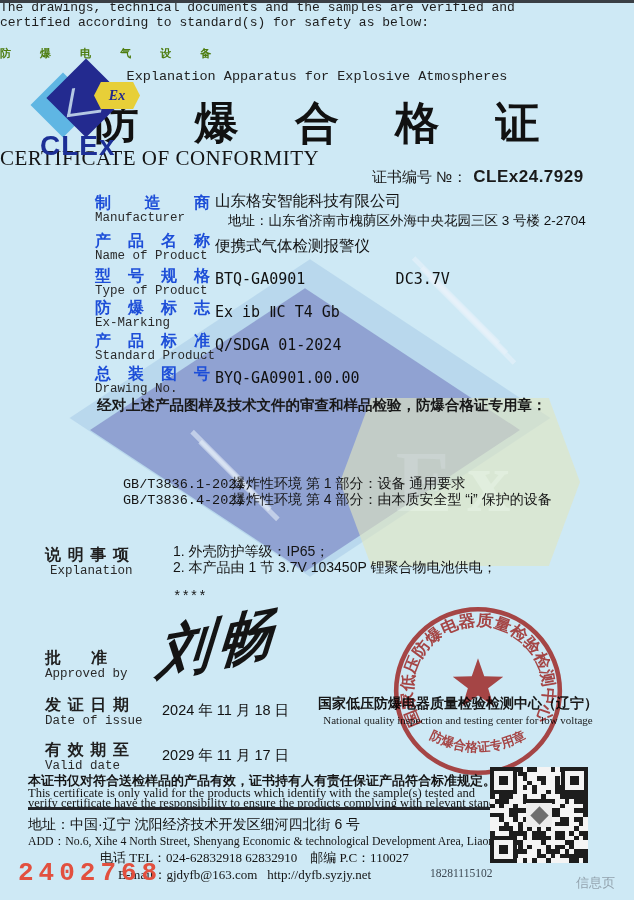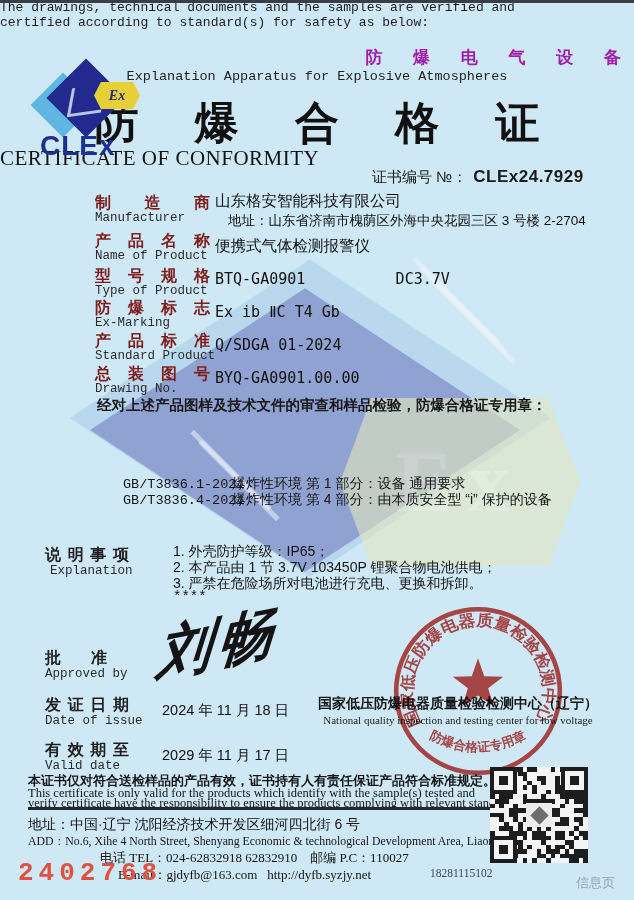--- a/index.html
+++ b/index.html
@@ -9,36 +9,36 @@
   .abs{position:absolute;}
   
   .wm{position:absolute;pointer-events:none;}
   .wm-light{left:140px;top:248px;width:340px;height:340px;background:#b7d7ec;transform:scaleY(.66) rotate(45deg);transform-origin:center;opacity:.95;}
   .wm-dark{left:153px;top:278px;width:304px;height:304px;background:#8c9cce;transform:scaleY(.66) rotate(45deg);transform-origin:center;opacity:.9;}
   .wm-hex{left:340px;top:398px;width:240px;height:168px;background:#e0e6c0;clip-path:polygon(13% 0,87% 0,100% 50%,87% 100%,13% 100%,0 50%);opacity:.62;
           display:flex;align-items:center;justify-content:center;}
   .wm-ex{font-family:"Liberation Serif",serif;font-size:86px;font-weight:700;color:#eff3d2;letter-spacing:14px;opacity:.9;}
   .wm-stripe{position:absolute;background:#e9f3fa;opacity:.55;height:5px;transform:rotate(45deg);}
   
-  .hdr-cn-small{left:0;top:46px;width:634px;text-align:right;font-size:17px;font-weight:700;letter-spacing:13px;color:#a21caf;}
+  .hdr-cn-small{left:0;top:46px;width:634px;text-align:left;font-size:11px;font-weight:700;letter-spacing:13px;color:#4d7c0f;}
   .hdr-en-small{left:0;top:69px;width:634px;text-align:center;font-family:"Liberation Mono",monospace;font-size:13.5px;color:#222;}
   .hdr-cn-big{left:0;top:94px;width:634px;text-align:center;font-size:44px;font-weight:700;letter-spacing:22px;text-indent:22px;color:#111;}
   .hdr-en-big{left:0;top:146px;width:634px;text-align:left;font-family:"Liberation Serif",serif;font-size:21px;color:#141414;letter-spacing:.5px;}
   .certno{left:372px;top:167px;font-size:15px;color:#1a1a1a;display:flex;align-items:baseline;gap:6px;}
   .certno b{font-size:17px;font-weight:700;letter-spacing:.5px;}
   
   .logo{left:36px;top:56px;width:120px;height:112px;}
   .logo .d-light{position:absolute;left:4px;top:26px;width:46px;height:46px;background:#5fb6e3;transform:rotate(45deg);}
   .logo .d-dark{position:absolute;left:22px;top:14px;width:56px;height:56px;background:#232a8f;transform:rotate(45deg);}
   .logo .l-glyph{position:absolute;left:34px;top:30px;width:30px;height:26px;border-left:3px solid #cfe4f2;border-bottom:3px solid #cfe4f2;transform:skewX(-18deg) rotate(-8deg);opacity:.85;}
   .logo .hex{position:absolute;left:58px;top:26px;width:46px;height:27px;background:#e7cf38;clip-path:polygon(15% 0,85% 0,100% 50%,85% 100%,15% 100%,0 50%);
              display:flex;align-items:center;justify-content:center;font-family:"Liberation Serif",serif;font-style:italic;font-weight:700;font-size:14px;color:#232a8f;}
   .logo .word{position:absolute;left:4px;top:74px;font-size:28px;font-weight:700;color:#1c2f96;letter-spacing:1px;}
   
-  .lbl{position:absolute;left:95px;width:115px;font-size:16px;font-weight:600;color:#7f1d1d;text-align:justify;text-align-last:justify;}
+  .lbl{position:absolute;left:95px;width:115px;font-size:16px;font-weight:600;color:#1d4ed8;text-align:justify;text-align-last:justify;}
   .lbl2{position:absolute;left:45px;width:84px;font-size:16px;font-weight:600;color:#1f1f1f;text-align:justify;text-align-last:justify;}
   .sub{position:absolute;font-family:"Liberation Mono",monospace;font-size:12.5px;color:#2a2a2a;white-space:pre;}
   .val{position:absolute;font-family:"DejaVu Sans Mono",monospace;font-size:15px;color:#111;white-space:pre;}
   .valcjk{position:absolute;font-size:15.5px;font-weight:500;color:#111;white-space:pre;}
   
   .stmt-cn{left:97px;top:396px;font-size:14.5px;font-weight:700;color:#181818;}
   .stmt-en{font-family:"Liberation Mono",monospace;font-size:13px;color:#1d1d1d;white-space:pre;}
   .std-code{font-family:"Liberation Mono",monospace;font-size:13.5px;color:#151515;}
   .std-desc{font-size:14px;font-weight:500;color:#151515;}
   
@@ -137,21 +137,20 @@
 
   <div class="abs std-code" style="left:123px;top:477px;">GB/T3836.1-2021</div>
   <div class="abs std-desc" style="left:232px;top:475px;">爆炸性环境 第 1 部分：设备 通用要求</div>
   <div class="abs std-code" style="left:123px;top:493px;">GB/T3836.4-2021</div>
   <div class="abs std-desc" style="left:232px;top:491px;">爆炸性环境 第 4 部分：由本质安全型 “i” 保护的设备</div>
 
   <div class="lbl2" style="top:545px;">说 明 事 项</div>
   <div class="sub" style="left:50px;top:564px;">Explanation</div>
   <div class="abs expl-item" style="left:133px;top:543px;">1. 外壳防护等级：IP65；</div>
   <div class="abs expl-item" style="left:133px;top:559px;">2. 本产品由 1 节 3.7V 103450P 锂聚合物电池供电；</div>
-  <div class="abs expl-item" style="left:133px;top:575px;">3. 严禁在危险场所对电池进行充电、更换和拆卸。</div>
   <div class="abs expl-item" style="left:133px;top:589px;font-family:'Liberation Mono',monospace;">****</div>
 
   <div class="lbl2" style="top:648px;width:62px;">批 准</div>
   <div class="sub" style="left:45px;top:667px;">Approved by</div>
   <div class="abs signature">刘畅</div>
 
   <div class="abs authority-cn">国家低压防爆电器质量检验检测中心（辽宁）</div>
   <div class="abs authority-en" style="top:714px;">National quality inspection and testing center for low voltage</div>
 
   <div class="lbl2" style="top:695px;">发 证 日 期</div>

